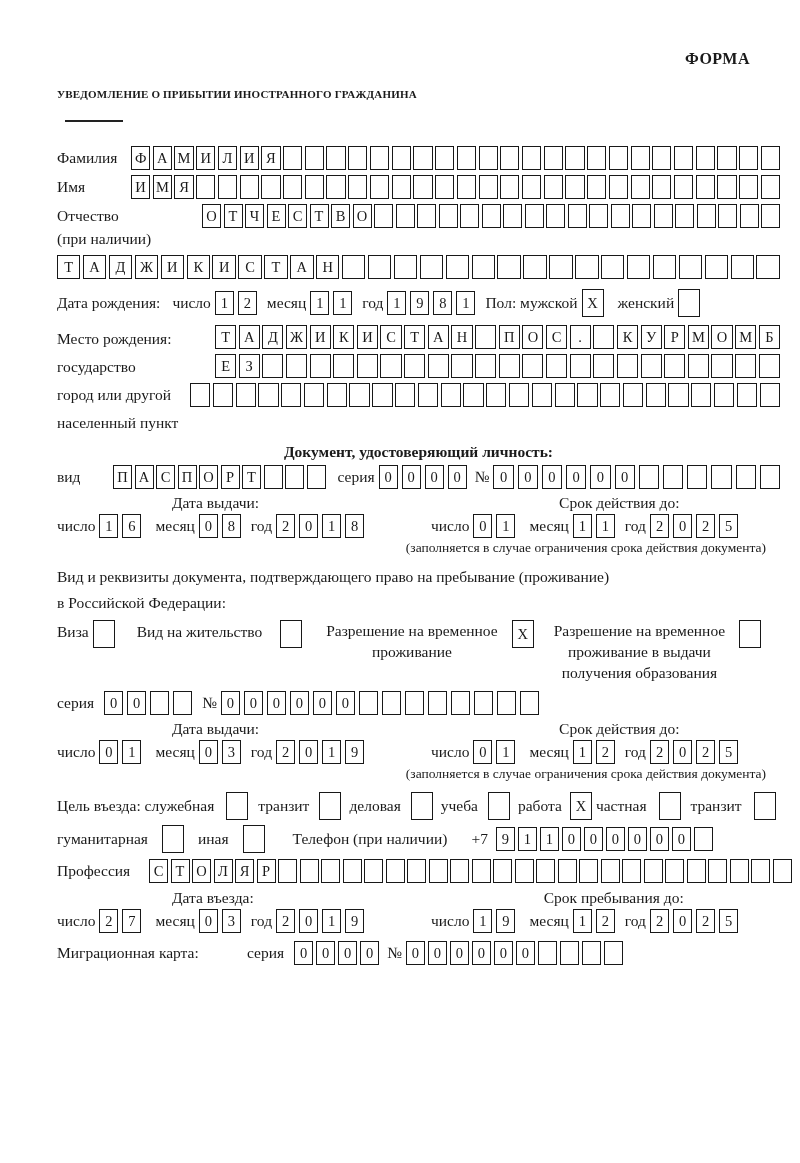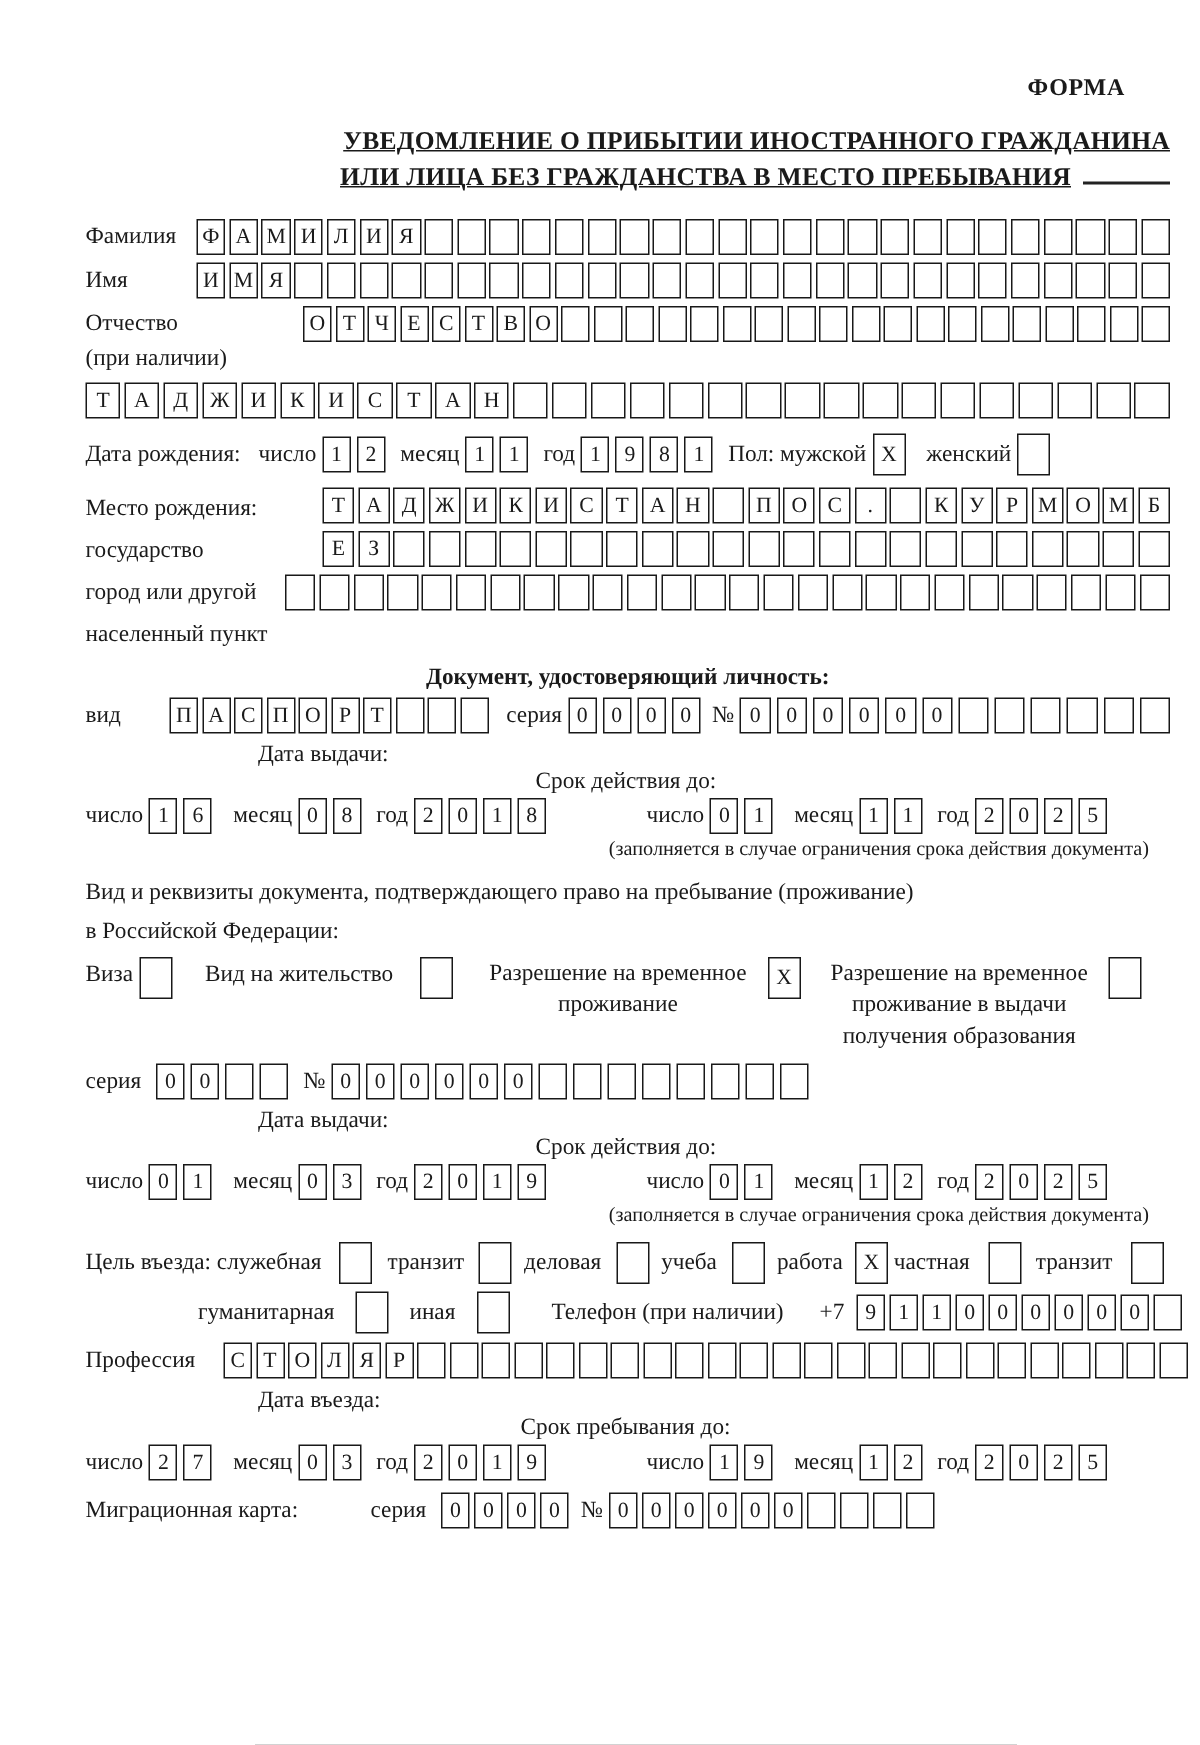--- a/index.html
+++ b/index.html
@@ -6,21 +6,21 @@
   body { background:#888; font-family:"Liberation Serif", serif; }
   .page {
     position:relative; width:800px; height:1163px; margin:0 auto;
     background:#ffffff; color:#1a1a1a; overflow:hidden;
     padding:36px 20px 20px 57px;
   }
   
   .appendix { margin-left:560px; font-size:14.5px; line-height:18px; }
   .appendix .grp2 { margin-top:5px; }
   .forma { text-align:right; font-weight:bold; font-size:16px; margin:14px 30px 0 0; letter-spacing:.5px; }
-  .title { text-align:right; font-weight:bold; font-size:17px; line-height:24px; margin-top:14px; letter-spacing:.2px;text-decoration:underline; }
+  .title { text-align:left; font-weight:bold; font-size:11px; line-height:24px; margin-top:14px; letter-spacing:.2px; }
   .title .uline { display:inline-block; width:58px; border-bottom:2px solid #222; height:14px; margin-left:8px; }
   .sec-head { font-weight:bold; font-size:15.5px; margin-top:24px; letter-spacing:.55px; }
   
   .frm { margin-top:16px; font-size:15.5px; }
   .row { display:flex; align-items:flex-start; margin-bottom:5px; }
   .lbl { flex:none; line-height:24px; padding-right:4px; }
   .lbl2 { line-height:23px; }
   
   .boxes { display:flex; gap:2.5px; }
   .grow { flex:1 1 0; }
@@ -29,37 +29,37 @@
     flex:0 0 19px; width:19px; height:24px; border:1.6px solid #181818;
     display:flex; align-items:center; justify-content:center;
     font-size:14.5px; line-height:1; background:#fff;
   }
   .chk .cell { flex:0 0 22px; width:22px; height:28px; }
   .dgt { display:flex; align-items:center; gap:4px; }
   .dgt .boxes { gap:4px; }
   .center2 { text-align:center; line-height:21px; }
   .note { font-size:13.5px; }
   .datepair { display:flex; justify-content:space-between; padding-right:42px; margin-bottom:2px; }
-  .dp-heads { display:flex; margin-bottom:2px;flex-direction:column; }
+  .dp-heads { display:flex; margin-bottom:2px; }
   .muted-note { text-align:right; padding-right:14px; margin-top:2px; margin-bottom:8px; }
   .dochead { text-align:center; font-weight:bold; font-size:15.5px; margin:6px 0 4px 0; }
   .para { line-height:26px; margin-top:6px; }
   .colstack { display:flex; flex-direction:column; gap:5px; flex:1; }
 </style>
 </head>
 <body>
 
 <div class="page">
 
 
   <div class="forma">ФОРМА</div>
 
   <div class="title">
     <div>УВЕДОМЛЕНИЕ О ПРИБЫТИИ ИНОСТРАННОГО ГРАЖДАНИНА</div>
-    <div><span>ИЛИ ЛИЦА БЕЗ ГРАЖДАНСТВА В МЕСТО ПРЕБЫВАНИЯ</span><span class="uline"></span></div>
+    <div><span class="uline"></span></div>
   </div>
 
 
   <div class="frm">
 
     <div class="row">
       <span class="lbl" style="width:74px">Фамилия</span>
       <span class="boxes grow">
           <span class="cell">Ф</span>
           <span class="cell">А</span>
@@ -544,21 +544,21 @@
       <span class="boxes chk" style="margin-left:8px">
           <span class="cell"></span>
         </span>
       <span class="lbl" style="margin-left:10px">транзит</span>
       <span class="boxes chk" style="margin-left:8px">
           <span class="cell"></span>
         </span>
     </div>
 
     <div class="row" style="align-items:center; margin-top:4px">
-      <span class="lbl" style="margin-left:75px">гуманитарная</span>
+      <span class="lbl" style="">гуманитарная</span>
       <span class="boxes chk" style="margin-left:10px">
           <span class="cell"></span>
         </span>
       <span class="lbl" style="margin-left:14px">иная</span>
       <span class="boxes chk" style="margin-left:10px">
           <span class="cell"></span>
         </span>
       <span class="lbl" style="margin-left:28px">Телефон (при наличии)</span>
       <span class="lbl" style="margin-left:20px">+7</span>
       <span class="boxes" style="gap:3px; margin-left:4px">

